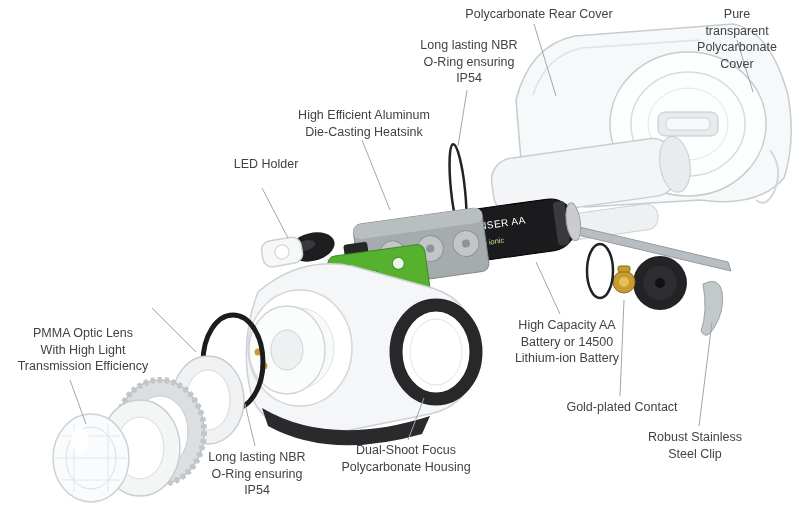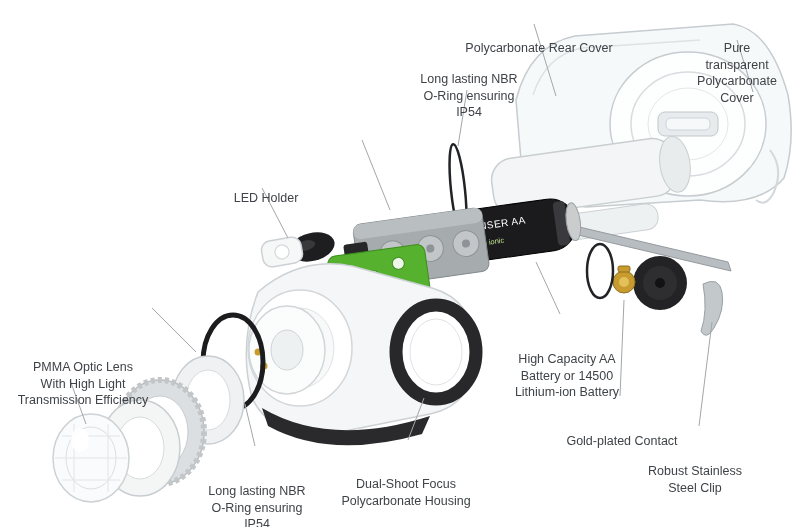--- a/index.html
+++ b/index.html
@@ -18,21 +18,20 @@
   .stage > svg { position: absolute; left: 0; top: 0; }
   .label {
     position: absolute;
     transform: translateX(-50%);
     text-align: center;
     font-size: 12.5px;
     line-height: 1.32;
     color: #3f4347;
     white-space: pre-line;
     pointer-events: none;
-    margin-top: 34px;
   }
 </style>
 </head>
 <body>
 
 <div class="stage">
 
   <svg width="800" height="527" viewBox="0 0 800 527">
 
     <g>
@@ -164,20 +163,22 @@
       <line x1="255" y1="446" x2="245" y2="404"></line>
     </g>
   </svg>
 
   <div class="label" style="left:539px; top:6px">Polycarbonate Rear Cover</div>
   <div class="label" style="left:737px; top:6px">Pure transparent
 Polycarbonate Cover</div>
   <div class="label" style="left:469px; top:37px">Long lasting NBR
 O-Ring ensuring
 IP54</div>
+  <div class="label" style="left:364px; top:107px">High Efficient Aluminum
+Die-Casting Heatsink</div>
   <div class="label" style="left:266px; top:156px">LED Holder</div>
   <div class="label" style="left:83px;  top:325px">PMMA Optic Lens
 With High Light
 Transmission Efficiency</div>
   <div class="label" style="left:567px; top:317px">High Capacity AA
 Battery or 14500
 Lithium-ion Battery</div>
   <div class="label" style="left:695px; top:429px">Robust Stainless Steel Clip</div>
   <div class="label" style="left:622px; top:399px">Gold-plated Contact</div>
   <div class="label" style="left:406px; top:442px">Dual-Shoot Focus

